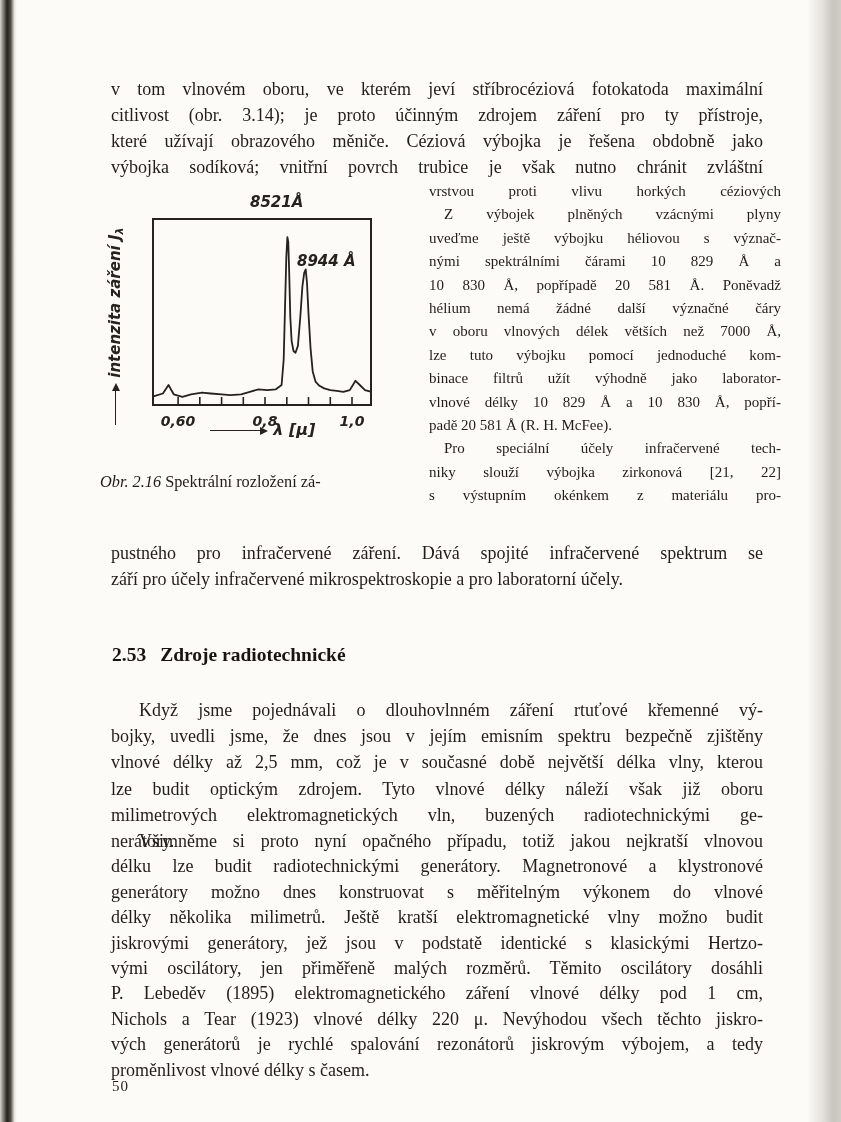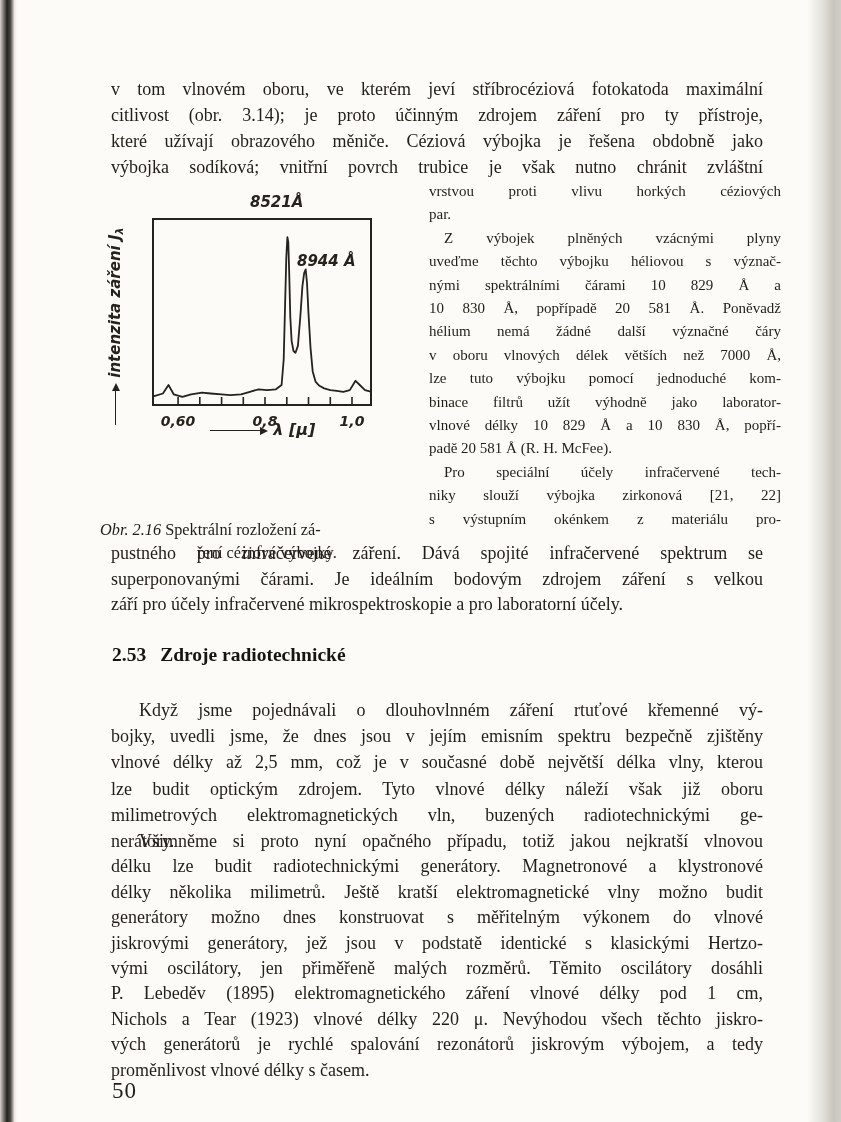--- a/index.html
+++ b/index.html
@@ -27,21 +27,21 @@
 
   #para1 { left:111px; top:76px;  width:652px; line-height:26px; }
   #rightcol { left:413px; top:180px; width:352px; line-height:23.4px; font-size:15px;margin-left:16px; }
   #para2 { left:111px; top:541px; width:652px; line-height:25.6px; }
   #para3 { left:111px; top:697px; width:652px; line-height:26.2px; }
   #para4 { left:111px; top:829px; width:652px; line-height:25.4px; }
 
   #heading { left:112px; top:644px; font-weight:bold; font-size:19.5px; color:#171411; }
   #heading .hnum { margin-right:14px; }
 
-  #pagenum { left:112px; top:1078px; font-size:23px; letter-spacing:1px; }
+  #pagenum { left:112px; top:1078px; font-size:15px; letter-spacing:1px; }
 
   
   #figure { position:absolute; left:100px; top:192px; width:332px; height:268px; }
   .chartbox { position:absolute; left:52px; top:26px; width:220px; height:188px; }
   .fig-anno {
     position:absolute; font-family:"DejaVu Sans",sans-serif; font-style:italic;
     font-weight:bold; font-size:15px; color:#26221d; white-space:nowrap;
   }
   #peak1 { left:150px; top:1px; }
   #peak2 { left:197px; top:60px; }
@@ -64,21 +64,21 @@
   }
   .arr-line { display:inline-block; vertical-align:middle; height:1.6px; background:#26221d; }
   .arr-head {
     display:inline-block; vertical-align:middle; width:0; height:0;
     border-left:8px solid #26221d; border-top:4px solid transparent; border-bottom:4px solid transparent;
   }
   .sub { font-size:11px; vertical-align:-3px; }
 
   #caption {
     position:absolute; left:100px; top:470px; width:334px; text-align:center;
-    font-size:16.3px; line-height:23px; color:#211d18;margin-top:48px;
+    font-size:16.3px; line-height:23px; color:#211d18;
   }
   #caption .cap-label { font-style:italic; }
 </style>
 </head>
 <body>
 
 <div class="page">
   <div class="binding-edge"></div>
   <div class="right-edge"></div>
 
@@ -121,65 +121,62 @@
     <span id="xtick2" class="xtick">1,0</span>
 
     <div id="xaxis-label">
       <span class="arr-line" style="width:50px"></span><span class="arr-head"></span>
       <span>λ [μ]</span>
     </div>
   </div>
 
   <div id="caption">
     <div class="line l" style="white-space:normal"><span class="cap-label">Obr. 2.16</span> <span>Spektrální rozložení zá-</span></div>
-    <div>ření céziové výbojky.</div>
   </div>
 
   <div id="rightcol" class="tblock">
     <div class="line j">vrstvou proti vlivu horkých céziových</div>
-    <div class="line l">par.</div>
     <div class="line j ind1">Z výbojek plněných vzácnými plyny</div>
-    <div class="line j">uveďme těchto výbojku héliovou s význač-</div>
+    <div class="line j">uveďme ještě výbojku héliovou s význač-</div>
     <div class="line j">nými spektrálními čárami 10 829 Å a</div>
     <div class="line j">10 830 Å, popřípadě 20 581 Å. Poněvadž</div>
     <div class="line j">hélium nemá žádné další význačné čáry</div>
     <div class="line j">v oboru vlnových délek větších než 7000 Å,</div>
     <div class="line j">lze tuto výbojku pomocí jednoduché kom-</div>
     <div class="line j">binace filtrů užít výhodně jako laborator-</div>
     <div class="line j">vlnové délky 10 829 Å a 10 830 Å, popří-</div>
     <div class="line l">padě 20 581 Å (R. H. McFee).</div>
     <div class="line j ind1">Pro speciální účely infračervené tech-</div>
     <div class="line j">niky slouží výbojka zirkonová [21, 22]</div>
     <div class="line j">s výstupním okénkem z materiálu pro-</div>
   </div>
 
   <div id="para2" class="tblock">
     <div class="line j">pustného pro infračervené záření. Dává spojité infračervené spektrum se</div>
-    <div class="line j">superponovanými čárami. Je ideálním bodovým zdrojem záření s velkou</div>
     <div class="line l">září pro účely infračervené mikrospektroskopie a pro laboratorní účely.</div>
   </div>
 
   <div id="heading" class="tblock">
     <span class="hnum">2.53</span><span>Zdroje radiotechnické</span>
   </div>
 
   <div id="para3" class="tblock">
     <div class="line j ind2">Když jsme pojednávali o dlouhovlnném záření rtuťové křemenné vý-</div>
     <div class="line j">bojky, uvedli jsme, že dnes jsou v jejím emisním spektru bezpečně zjištěny</div>
     <div class="line j">vlnové délky až 2,5 mm, což je v současné době největší délka vlny, kterou</div>
     <div class="line j">lze budit optickým zdrojem. Tyto vlnové délky náleží však již oboru</div>
     <div class="line j">milimetrových elektromagnetických vln, buzených radiotechnickými ge-</div>
     <div class="line l">nerátory.</div>
   </div>
 
   <div id="para4" class="tblock">
     <div class="line j ind2">Všimněme si proto nyní opačného případu, totiž jakou nejkratší vlnovou</div>
     <div class="line j">délku lze budit radiotechnickými generátory. Magnetronové a klystronové</div>
+    <div class="line j">generátory možno dnes konstruovat s měřitelným výkonem do vlnové</div>
     <div class="line j">délky několika milimetrů. Ještě kratší elektromagnetické vlny možno budit</div>
-    <div class="line j">generátory možno dnes konstruovat s měřitelným výkonem do vlnové</div>
     <div class="line j">jiskrovými generátory, jež jsou v podstatě identické s klasickými Hertzo-</div>
     <div class="line j">vými oscilátory, jen přiměřeně malých rozměrů. Těmito oscilátory dosáhli</div>
     <div class="line j">P. Lebeděv (1895) elektromagnetického záření vlnové délky pod 1 cm,</div>
     <div class="line j">Nichols a Tear (1923) vlnové délky 220 μ. Nevýhodou všech těchto jiskro-</div>
     <div class="line j">vých generátorů je rychlé spalování rezonátorů jiskrovým výbojem, a tedy</div>
     <div class="line l">proměnlivost vlnové délky s časem.</div>
   </div>
 
   <div id="pagenum" class="tblock">50</div>
 </div>

